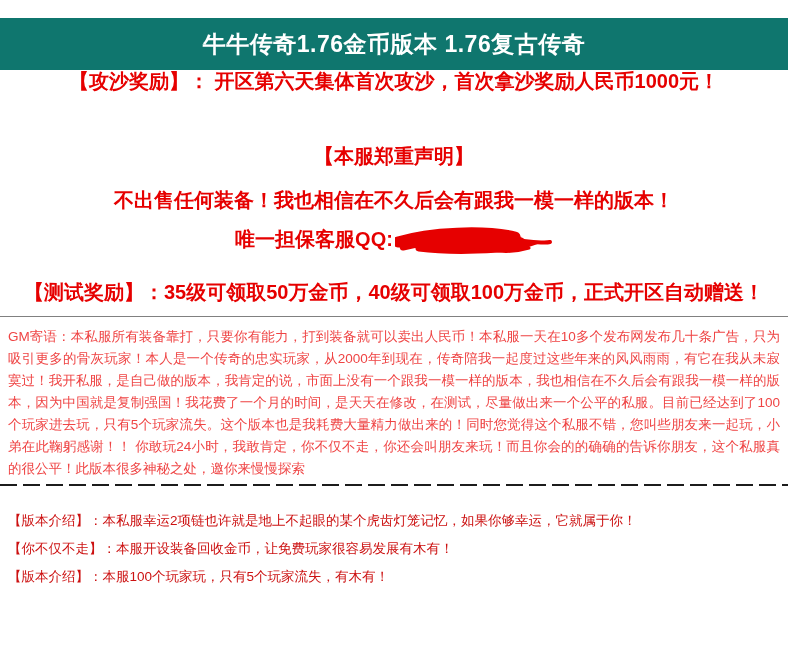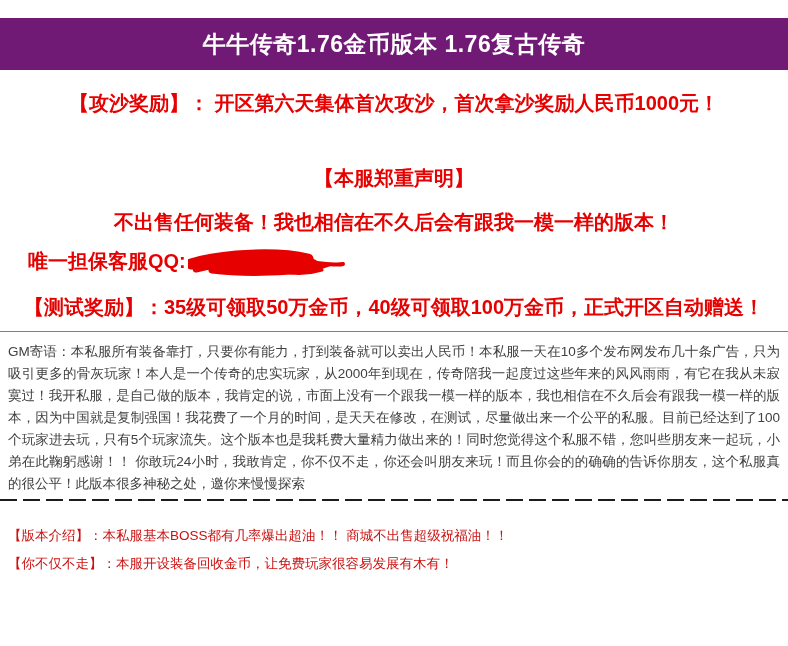--- a/index.html
+++ b/index.html
@@ -7,53 +7,53 @@
   body {
     width: 788px;
     height: 646px;
     background: #ffffff;
     font-family: "Liberation Sans", "DejaVu Sans", sans-serif;
     overflow: hidden;
   }
   .banner {
     margin-top: 18px;
     height: 52px;
-    background: #701a75;
+    background: #0f766e;
     display: flex;
     align-items: center;
     justify-content: center;
   }
   .banner-title {
     color: #ffffff;
     font-size: 23px;
     font-weight: bold;
     letter-spacing: 0.5px;
   }
   .red-line {
     text-align: center;
     color: #e60000;
     font-weight: bold;
     font-size: 20px;
     line-height: 22px;
   }
-  .sand-line      { margin-top: 22px; }
+  .sand-line      { }
   .statement-title{ margin-top: 55px; font-family: Liberation Mono, monospace; }
   .statement-body { margin-top: 20px; }
-  .qq-line        { margin-top: 14px; display: flex; align-items: center; justify-content: flex-start; height: 28px; margin-left: 28px; }
+  .qq-line        { margin-top: 14px; display: flex; align-items: center; justify-content: center; height: 28px; }
   .qq-scribble    { margin-left: 2px; margin-top: 4px; }
-  .test-line      { margin-top: 21px; }
+  .test-line      { margin-top: 28px; }
   .gray-divider {
     margin-top: 13px;
     border: none;
     border-top: 1px solid #808080;
     height: 0;
   }
   .gm-text {
     margin: 9px 8px 0 8px;
-    color: #404040;
+    color: #ef4444;
     font-size: 13.5px;
     line-height: 22px;
     text-align: justify;
   }
   .dash-divider {
     margin-top: 4px;
     height: 2px;
     background: repeating-linear-gradient(90deg, #1c1c1c 0px, #1c1c1c 17px, transparent 17px, transparent 23px);
   }
   .intro-list {
@@ -93,16 +93,17 @@
 
 <div class="red-line test-line">【测试奖励】：35级可领取50万金币，40级可领取100万金币，正式开区自动赠送！</div>
 
 <hr class="gray-divider">
 
 <div class="gm-text">GM寄语：本私服所有装备靠打，只要你有能力，打到装备就可以卖出人民币！本私服一天在10多个发布网发布几十条广告，只为吸引更多的骨灰玩家！本人是一个传奇的忠实玩家，从2000年到现在，传奇陪我一起度过这些年来的风风雨雨，有它在我从未寂寞过！我开私服，是自己做的版本，我肯定的说，市面上没有一个跟我一模一样的版本，我也相信在不久后会有跟我一模一样的版本，因为中国就是复制强国！我花费了一个月的时间，是天天在修改，在测试，尽量做出来一个公平的私服。目前已经达到了100个玩家进去玩，只有5个玩家流失。这个版本也是我耗费大量精力做出来的！同时您觉得这个私服不错，您叫些朋友来一起玩，小弟在此鞠躬感谢！！ 你敢玩24小时，我敢肯定，你不仅不走，你还会叫朋友来玩！而且你会的的确确的告诉你朋友，这个私服真的很公平！此版本很多神秘之处，邀你来慢慢探索</div>
 
 <div class="dash-divider"></div>
 
 <div class="intro-list">
-  <div class="intro-item">【版本介绍】：本私服基本BOSS都有几率爆出超油！！ 商城不出售超级祝福油！！</div>
+  <div class="intro-item">【版本介绍】：本私服幸运2项链也许就是地上不起眼的某个虎齿灯笼记忆，如果你够幸运，它就属于你！</div>
   <div class="intro-item">【你不仅不走】：本服开设装备回收金币，让免费玩家很容易发展有木有！</div>
+  <div class="intro-item">【版本介绍】：本服100个玩家玩，只有5个玩家流失，有木有！</div>
 
 </div>
 
 </body></html>

